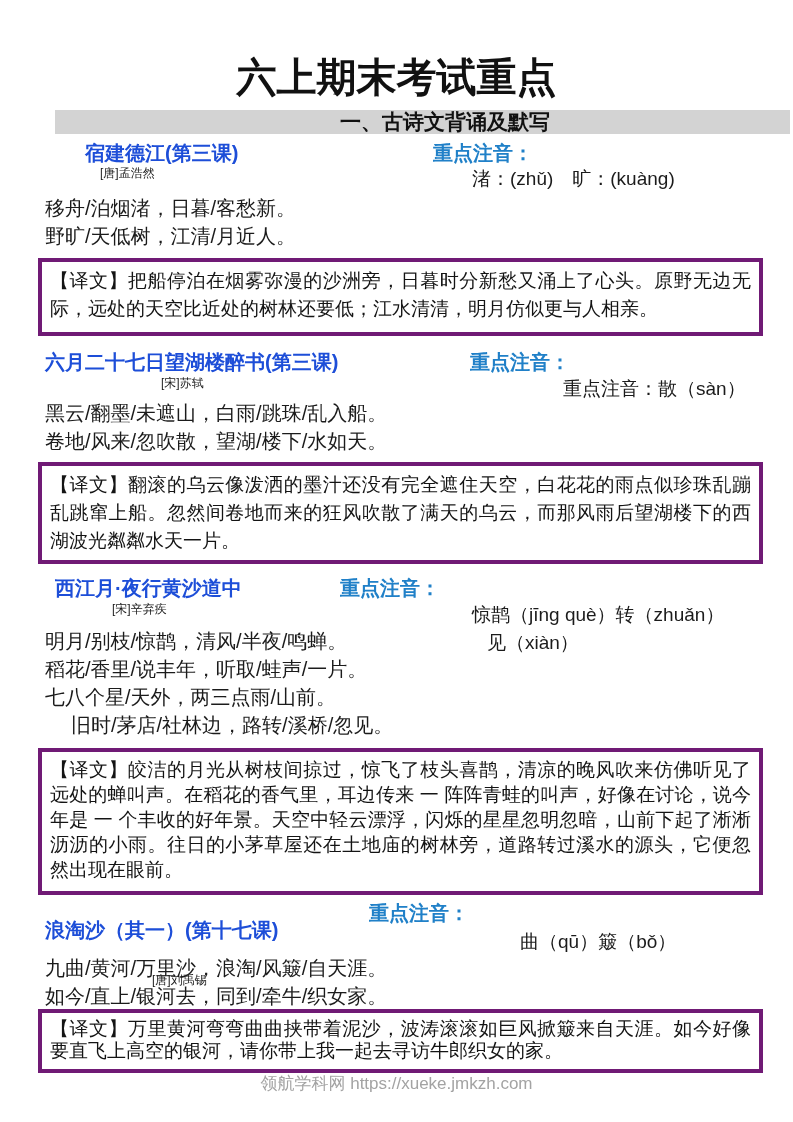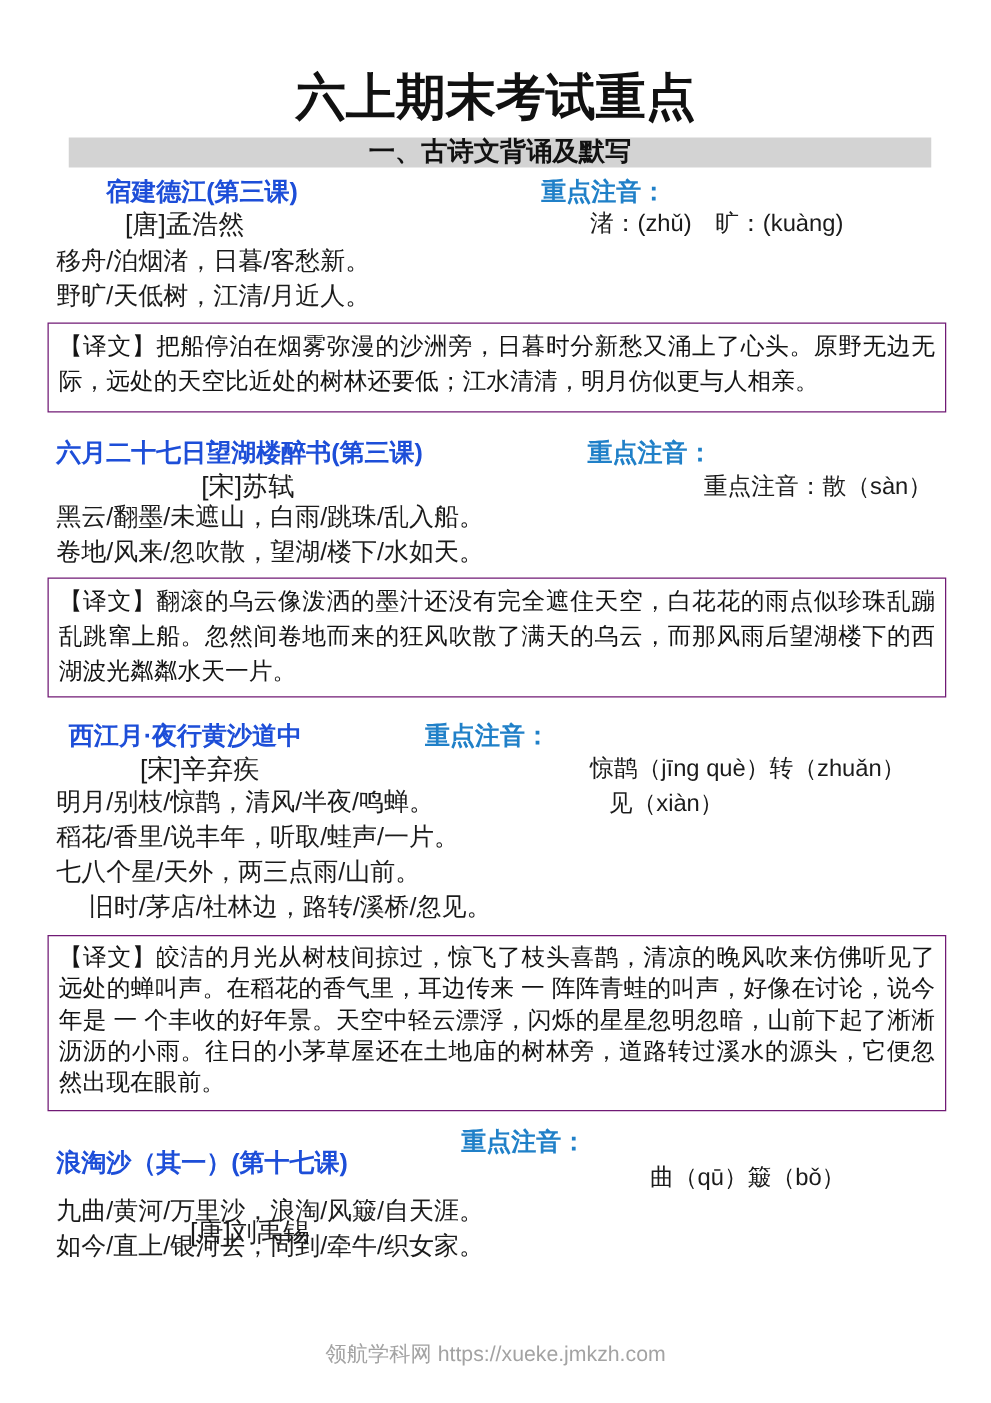--- a/index.html
+++ b/index.html
@@ -10,30 +10,30 @@
     color:#1b1b1b;
     border-radius:31px;
   }
   .doc-title {
     position:absolute; top:50px; left:0; width:100%;
     text-align:center; font-size:40px; font-weight:700; color:#111;
   }
   .banner {
     position:absolute; top:110px; left:55px; width:690px; height:24px;
     background:#d3d3d3; text-align:center;
-    font-size:21px; font-weight:700; line-height:24px; color:#111;
+    font-size:21px; font-weight:700; line-height:24px; color:#111;padding-left:45px;
   }
   .section { position:absolute; left:38px; width:719px; }
   #s1 { top:140px; height:112px; }
   #s2 { top:349px; height:108px; }
   #s3 { top:575px; height:166px; }
   #s4 { top:900px; height:108px; }
   .sec-title { position:absolute; font-size:20px; font-weight:700; color:#1d4ed8; white-space:nowrap; }
   .blue-label { position:absolute; font-size:20px; font-weight:700; color:#2080c8; white-space:nowrap; }
-  .author     { position:absolute; font-size:21px; white-space:nowrap; }
+  .author     { position:absolute; font-size:12px; white-space:nowrap; }
   .poem-line  { position:absolute; font-size:20px; white-space:nowrap; }
   .annot      { position:absolute; font-size:19px; white-space:pre; }
   
   #s1 .sec-title{left:47px;top:0;} #s1 .blue-label{left:395px;top:0;}
   #s1 .author{left:62px;top:25px;} #s1 .annot{left:434px;top:26px;}
   #s1 .l0{left:7px;top:55px;} #s1 .l1{left:7px;top:83px;}
   
   #s2 .sec-title{left:7px;top:0;} #s2 .blue-label{left:432px;top:0;}
   #s2 .author{left:123px;top:26px;} #s2 .annot{left:525px;top:27px;}
   #s2 .l0{left:7px;top:51px;} #s2 .l1{left:7px;top:79px;}
@@ -43,21 +43,21 @@
   #s3 .a0{left:434px;top:27px;} #s3 .a1{left:449px;top:55px;}
   #s3 .l0{left:7px;top:53px;} #s3 .l1{left:7px;top:81px;}
   #s3 .l2{left:7px;top:109px;} #s3 .l3{left:7px;top:137px;margin-left:26px;}
   
   #s4 .sec-title{left:7px;top:17px;} #s4 .blue-label{left:331px;top:0;}
   #s4 .author{left:114px;top:28px;margin-top:44px;} #s4 .annot{left:482px;top:29px;}
   #s4 .l0{left:7px;top:55px;} #s4 .l1{left:7px;top:83px;}
   
   .tbox {
     position:absolute; left:38px; width:701px;
-    border:1px solid #701a75; padding:5px 8px;
+    border:4px solid #701a75; padding:5px 8px;
     font-size:19px; text-align:justify; overflow:hidden; color:#141414;
   }
   #box1 { top:258px; height:60px; line-height:28px; }
   #box2 { top:462px; height:84px; line-height:28px; }
   #box3 { top:748px; height:129px; line-height:25px; }
   #box4 { top:1009px; height:46px; line-height:22px; }
   .footer {
     position:absolute; top:1072px; left:0; width:100%;
     text-align:center; font-size:17px; color:#a3a3a3;
   }
@@ -115,16 +115,19 @@
 
   <div class="section" id="s4">
     <div class="sec-title">浪淘沙（其一）(第十七课)</div>
     <div class="blue-label">重点注音：</div>
     <div class="author">[唐]刘禹锡</div>
     <div class="annot">曲（qū）簸（bǒ）</div>
     <div class="poem-line l0">九曲/黄河/万里沙，浪淘/风簸/自天涯。</div>
     <div class="poem-line l1">如今/直上/银河去，同到/牵牛/织女家。</div>
   </div>
 
+  <div class="tbox" id="box4">
+    <span>【译文】万里黄河弯弯曲曲挟带着泥沙，波涛滚滚如巨风掀簸来自天涯。如今好像要直飞上高空的银河，请你带上我一起去寻访牛郎织女的家。</span>
+  </div>
 
   <div class="footer">领航学科网 https://xueke.jmkzh.com</div>
 
 </div>
 
 </body></html>

